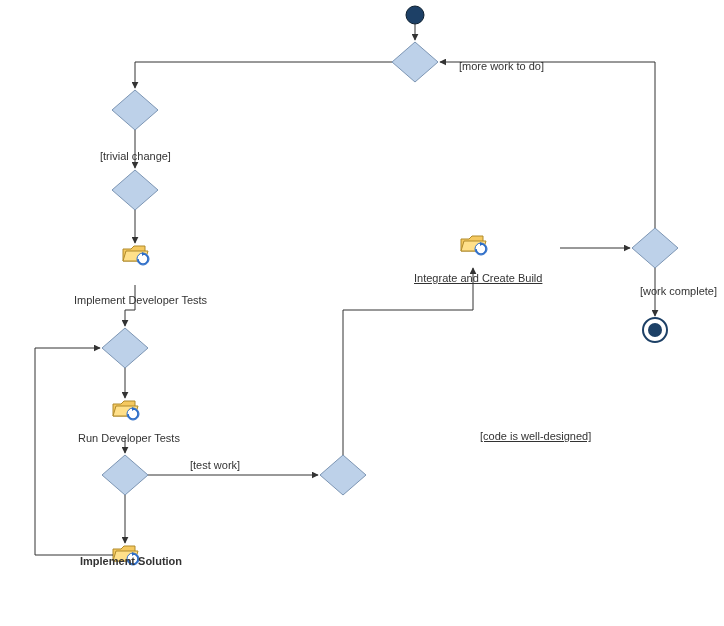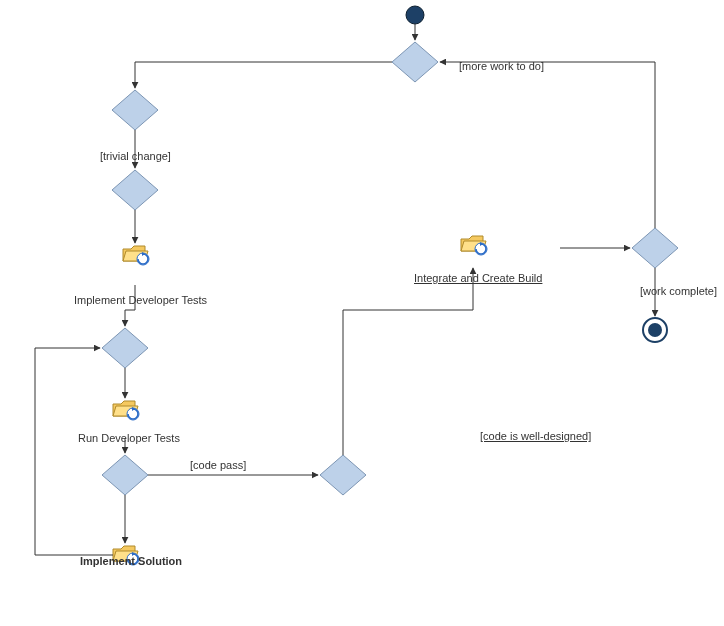--- a/index.html
+++ b/index.html
@@ -123,21 +123,21 @@
 
   <path class="edge" d="M655 268 L655 316" marker-end="url(#arrow)"></path>
 </svg>
 
 <span class="label" style="left:60px; top:150px;padding-left:40px;">[trivial change]</span>
 
 <span class="label" style="left:74px; top:294px;text-align:right;">Implement Developer Tests</span>
 
 <span class="label" style="left:78px; top:432px;">Run Developer Tests</span>
 
-<span class="label" style="left:190px; top:459px;">[code pass]</span>
+<span class="label" style="left:190px; top:459px;">[test work]</span>
 
 <span class="label" style="left:80px; top:555px;font-weight:bold;">Implement Solution</span>
 
 <span class="label" style="left:480px; top:430px;text-decoration:underline;">[code is well-designed]</span>
 
 <span class="label" style="left:414px; top:272px;text-decoration:underline;">Integrate and Create Build</span>
 
 <span class="label" style="left:459px; top:60px;">[more work to do]</span>
 
 <span class="label" style="left:610px; top:285px;margin-left:30px;">[work complete]</span>

